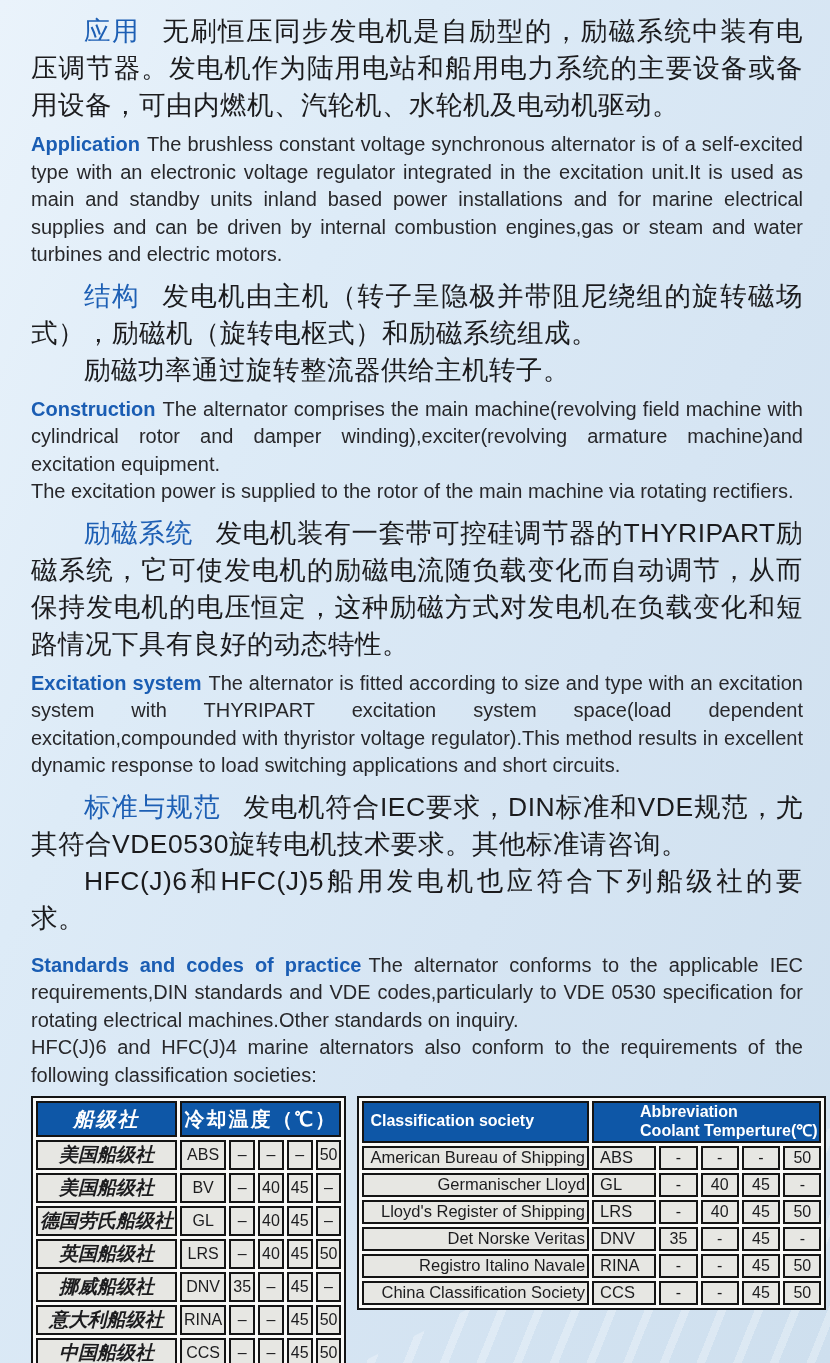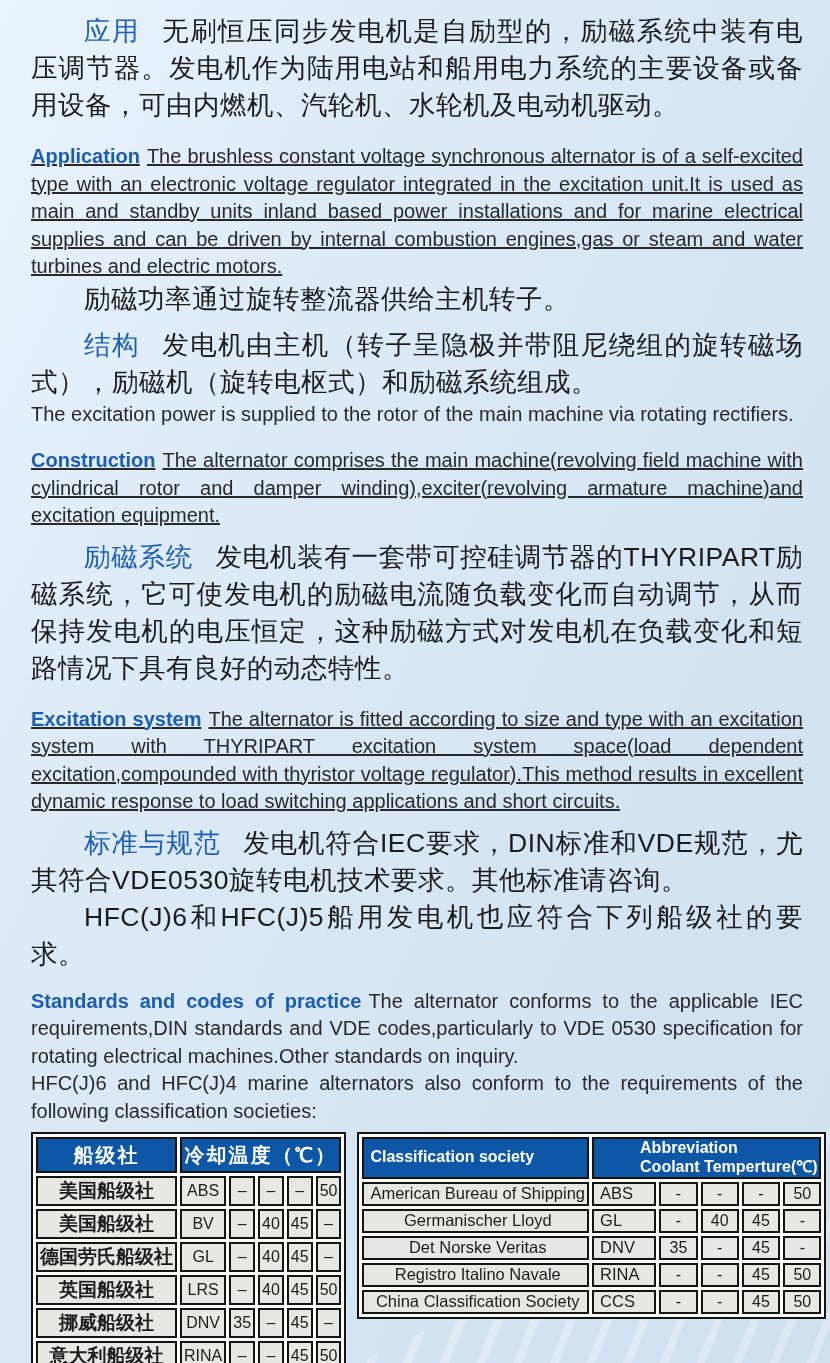--- a/index.html
+++ b/index.html
@@ -22,63 +22,63 @@
   .cn{
     font-size:26.5px;line-height:37px;color:#1b1b1d;
     text-align:justify;text-indent:2em;letter-spacing:0.5px;
   }
   .cn-head{color:#1d5fb4;margin-right:0.85em;}
   .en{
     font-size:20px;line-height:27.5px;color:#28282b;
     text-align:justify;
   }
   .en-head{color:#1a5db3;font-weight:bold;margin-right:0.35em;}
-  .mt-a{margin-top:19px;text-decoration:underline;}
+  .mt-a{margin-top:7px;}
   .mt-b{margin-top:9px;}
   .mt-c{margin-top:15px;}
 
   .tables{display:flex;gap:11px;margin-top:7px;align-items:flex-start;}
   .tbl-wrap{border:2px solid #141414;background:#fafaf8;}
   table{border-collapse:separate;border-spacing:3px;table-layout:fixed;}
   td{
     box-sizing:border-box;border:2px solid #141414;background:#e7e7e3;
     color:#1c1c1e;text-align:center;vertical-align:middle;
     height:24px;padding:0 2px;font-size:16px;overflow:hidden;white-space:nowrap;
   }
   td.hdr{
     background:#0e57a7;color:#ffffff;font-weight:bold;height:36px;
   }
   
-  .tbl-cn td.nm{width:150px;font-size:19px;font-weight:600;}
+  .tbl-cn td.nm{width:150px;font-size:19px;font-weight:600;font-style:italic;}
   .tbl-cn td.ab{width:48px;font-size:16px;}
   .tbl-cn td.tv{width:34px;}
   .tbl-cn td.hdr{font-size:20px;letter-spacing:2px;}
   
-  .tbl-en td.nm{width:215px;font-size:16.5px;text-align:center;padding-left:6px;}
+  .tbl-en td.nm{width:215px;font-size:16.5px;text-align:right;padding-left:6px;}
   .tbl-en td.ab{width:52px;font-size:16.5px;text-align:left;padding-left:6px;}
   .tbl-en td.tv{width:31px;}
   .tbl-en td.hdr{font-size:16px;text-align:left;padding-left:6px;line-height:1.18;letter-spacing:0;}
   .hdr2{display:block;margin-left:40px;}
 </style>
 </head>
 <body>
 
 <div class="page">
   <div class="texture"></div>
   <div class="content">
 
     <p class="cn"><span class="cn-head">应用</span><span>无刷恒压同步发电机是自励型的，励磁系统中装有电压调节器。发电机作为陆用电站和船用电力系统的主要设备或备用设备，可由内燃机、汽轮机、水轮机及电动机驱动。</span></p>
 
     <p class="en mt-a"><span class="en-head">Application</span><span>The brushless constant voltage synchronous alternator is of a self-excited type with an electronic voltage regulator integrated in the excitation unit.It is used as main and standby units inland based power installations and for marine electrical supplies and can be driven by internal combustion engines,gas or steam and water turbines and electric motors.</span></p>
 
+    <p class="cn mt-b"><span class="cn-head">结构</span><span>发电机由主机（转子呈隐极并带阻尼绕组的旋转磁场式），励磁机（旋转电枢式）和励磁系统组成。</span></p>
     <p class="cn"><span>励磁功率通过旋转整流器供给主机转子。</span></p>
-    <p class="cn mt-b"><span class="cn-head">结构</span><span>发电机由主机（转子呈隐极并带阻尼绕组的旋转磁场式），励磁机（旋转电枢式）和励磁系统组成。</span></p>
-
+
+    <p class="en mt-a"><span class="en-head">Construction</span><span>The alternator comprises the main machine(revolving field machine with cylindrical rotor and damper winding),exciter(revolving armature machine)and excitation equipment.</span></p>
     <p class="en"><span>The excitation power is supplied to the rotor of the main machine via rotating rectifiers.</span></p>
-    <p class="en mt-a"><span class="en-head">Construction</span><span>The alternator comprises the main machine(revolving field machine with cylindrical rotor and damper winding),exciter(revolving armature machine)and excitation equipment.</span></p>
 
     <p class="cn mt-b"><span class="cn-head">励磁系统</span><span>发电机装有一套带可控硅调节器的THYRIPART励磁系统，它可使发电机的励磁电流随负载变化而自动调节，从而保持发电机的电压恒定，这种励磁方式对发电机在负载变化和短路情况下具有良好的动态特性。</span></p>
 
     <p class="en mt-a"><span class="en-head">Excitation system</span><span>The alternator is fitted according to size and type with an excitation system with THYRIPART excitation system space(load dependent excitation,compounded with thyristor voltage regulator).This method results in excellent dynamic response to load switching applications and short circuits.</span></p>
 
     <p class="cn mt-b"><span class="cn-head">标准与规范</span><span>发电机符合IEC要求，DIN标准和VDE规范，尤其符合VDE0530旋转电机技术要求。其他标准请咨询。</span></p>
     <p class="cn"><span>HFC(J)6和HFC(J)5船用发电机也应符合下列船级社的要求。</span></p>
 
     <p class="en mt-c"><span class="en-head">Standards and codes of practice</span><span>The alternator conforms to the applicable IEC requirements,DIN standards and VDE codes,particularly to VDE 0530 specification for rotating electrical machines.Other standards on inquiry.</span></p>
     <p class="en"><span>HFC(J)6 and HFC(J)4 marine alternators also conform to the requirements of the following classification societies:</span></p>
@@ -172,20 +172,28 @@
             </tr>
             <tr>
               <td class="nm">Germanischer Lloyd</td>
               <td class="ab">GL</td>
               <td class="tv">-</td>
               <td class="tv">40</td>
               <td class="tv">45</td>
               <td class="tv">-</td>
             </tr>
             <tr>
+              <td class="nm">Lloyd's Register of Shipping</td>
+              <td class="ab">LRS</td>
+              <td class="tv">-</td>
+              <td class="tv">40</td>
+              <td class="tv">45</td>
+              <td class="tv">50</td>
+            </tr>
+            <tr>
               <td class="nm">Det Norske Veritas</td>
               <td class="ab">DNV</td>
               <td class="tv">35</td>
               <td class="tv">-</td>
               <td class="tv">45</td>
               <td class="tv">-</td>
             </tr>
             <tr>
               <td class="nm">Registro Italino Navale</td>
               <td class="ab">RINA</td>

